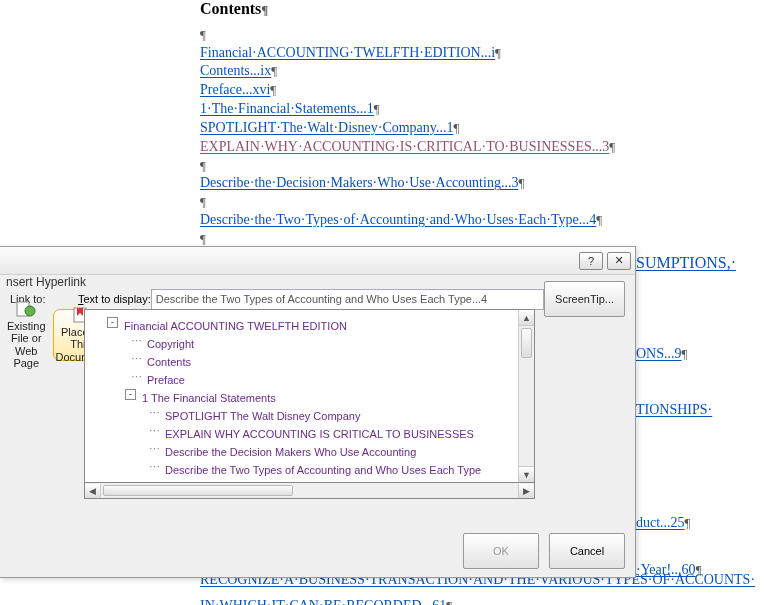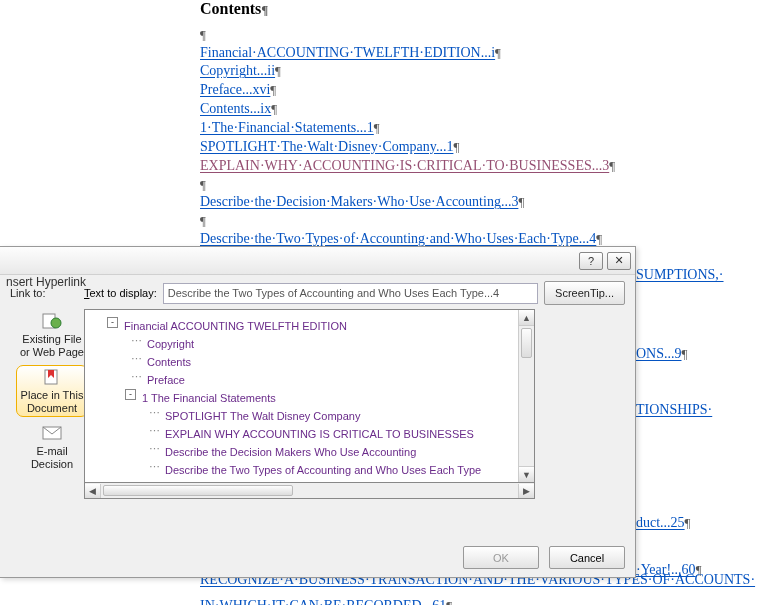--- a/index.html
+++ b/index.html
@@ -9,26 +9,26 @@
   .doc-line { font-size: 14px; line-height: 1.35; white-space: nowrap; }
   .para-mark { color: #555; font-size: 13px; }
   .hlink { color: #0553c1; text-decoration: underline; text-underline-offset: 2px;}
   .hlink.visited { color: #954f72; }
   
   .dialog { position: absolute; left: 0; top: 246px; width: 636px; height: 332px; background: #f0f0f0; border: 1px solid #999; border-left: none; box-shadow: 2px 2px 5px rgba(0,0,0,0.15);}
   .titlebar { height: 28px; background: linear-gradient(#fdfdfd,#e9e9e9); border-bottom: 1px solid #d0d0d0; display: flex; align-items: center; padding: 0 4px 0 6px; }
   .titlebar .title { flex: 1; font-size: 12px; color: #333; margin-top: 43px; }
   .tbtn { width: 24px; height: 18px; border: 1px solid #888; border-radius: 2px; background: linear-gradient(#fff,#e0e0e0); margin-left: 4px; display:flex; align-items:center; justify-content:center; font-size:11px; color:#333;}
   .dlg-body { padding: 6px 10px 8px 10px; position: relative; height: calc(100% - 28px);}
-  .row-top { display:flex; align-items:center; gap:6px; margin-bottom:8px;}
+  .row-top { display:flex; align-items:center; margin-bottom:8px;}
   .linkto-lbl { width:68px; text-align:left; color:#222;}
   .disp-lbl { }
   .disp-input { flex:1; height:21px; border:1px solid #aab; background:#fff; padding:0 4px; font-size:11px; color:#555; }
-  .scrtip-btn, .tgtframe-btn { height:24px; padding:0 10px; border:1px solid #999; border-radius:2px; background:linear-gradient(#fff,#e3e3e3); font-size:11px; color:#222;}
-  .left-panel { position:absolute; left:4px; top:34px; width:74px; display:flex; flex-direction:column; gap:4px;margin-left:12px;}
+  .scrtip-btn, .tgtframe-btn { height:36px; padding:0 10px; border:1px solid #999; border-radius:2px; background:linear-gradient(#fff,#e3e3e3); font-size:11px; color:#222;}
+  .left-panel { position:absolute; left:4px; top:34px; width:74px; display:flex; flex-direction:row; gap:4px;}
   .lp-btn { width:72px; height:52px; border:1px solid transparent; background:transparent; display:flex; flex-direction:column; align-items:center; justify-content:center; font-size:11px; color:#222; text-align:center; line-height:1.1; padding:2px;}
   .lp-btn.selected { border:1px solid #f0b000; background:linear-gradient(#fff,#ffe9a8); border-radius:7px;}
   .lp-ico { width:22px; height:18px; margin-bottom:3px; display:flex; align-items:center; justify-content:center;}
   .mid { position:absolute; left:84px; top:34px; right:100px; bottom:42px;}
   .sel-lbl { font-size:11px; color:#222; margin-bottom:3px;}
   .tree-wrap { border:1px solid #888; background:#fff; height:174px; position:relative; display:flex;}
   .tree { flex:1; overflow:hidden; padding:3px 0 0 4px; font-size:11px; color:#000;}
   .tree-row { display:flex; align-items:center; height:18px; white-space:nowrap;}
   .tree-row .purple { color:#6a2b8a;margin-top:7px; }
   .tt { padding-left:2px;}
@@ -37,45 +37,44 @@
   .vscroll { width:16px; background:#efefef; border-left:1px solid #ccc; position:relative;}
   .vscroll .arrow { height:16px; background:linear-gradient(#fff,#ddd); border-bottom:1px solid #ccc; display:flex;align-items:center;justify-content:center;font-size:9px;color:#555;}
   .vscroll .arrow.bt { border-bottom:none; border-top:1px solid #ccc; position:absolute;bottom:0;left:0;right:0;}
   .vscroll .thumb { position:absolute; left:2px; right:2px; top:18px; height:30px; background:linear-gradient(#fdfdfd,#ddd); border:1px solid #bbb; border-radius:2px;}
   .hscroll { height:16px; border:1px solid #888; border-top:none; background:#efefef; display:flex; align-items:center; position:relative;}
   .hscroll .arrow { width:16px;height:14px; background:linear-gradient(#fff,#ddd); border-right:1px solid #ccc;display:flex;align-items:center;justify-content:center;font-size:9px;color:#555;}
   .hscroll .arrow.rt{border-right:none;border-left:1px solid #ccc;margin-left:auto;}
   .hscroll .thumb { position:absolute; left:18px; width:190px; top:2px; bottom:2px; background:linear-gradient(#fdfdfd,#ddd); border:1px solid #bbb; border-radius:2px;}
   .right-extra { position:absolute; right:10px; top:94px;}
   .dlg-buttons { position:absolute; right:10px; bottom:8px; display:flex; gap:10px;}
-  .dbtn { width:76px; height:23px; border:1px solid #999; border-radius:2px; background:linear-gradient(#fff,#e3e3e3); font-size:11px;}
+  .dbtn { width:76px; height:36px; border:1px solid #999; border-radius:2px; background:linear-gradient(#fff,#e3e3e3); font-size:11px;}
   .dbtn.disabled { color:#9a9a9a; }
   .ul-accel { text-decoration: underline; }
 </style>
 </head>
 <body>
 
 <div class="doc-area">
   <div class="doc-heading"><span>Contents</span><span class="para-mark">¶</span></div>
   <div class="doc-line para-mark">¶</div>
   <div class="doc-line"><span class="hlink">Financial·ACCOUNTING·TWELFTH·EDITION...i</span><span class="para-mark">¶</span></div>
-  <div class="doc-line"><span class="hlink">Copyright...ii</span><span class="para-mark">¶</span></div>
+  <div class="doc-line"><span class="hlink">Contents...ix</span><span class="para-mark">¶</span></div>
   <div class="doc-line"><span class="hlink">Preface...xvi</span><span class="para-mark">¶</span></div>
-  <div class="doc-line"><span class="hlink">Contents...ix</span><span class="para-mark">¶</span></div>
   <div class="doc-line"><span class="hlink">1·The·Financial·Statements...1</span><span class="para-mark">¶</span></div>
   <div class="doc-line"><span class="hlink">SPOTLIGHT·The·Walt·Disney·Company...1</span><span class="para-mark">¶</span></div>
   <div class="doc-line"><span class="hlink visited">EXPLAIN·WHY·ACCOUNTING·IS·CRITICAL·TO·BUSINESSES...3</span><span class="para-mark">¶</span></div>
   <div class="doc-line para-mark">¶</div>
   <div class="doc-line"><span class="hlink">Describe·the·Decision·Makers·Who·Use·Accounting...3</span><span class="para-mark">¶</span></div>
   <div class="doc-line para-mark">¶</div>
   <div class="doc-line"><span class="hlink">Describe·the·Two·Types·of·Accounting·and·Who·Uses·Each·Type...4</span><span class="para-mark">¶</span></div>
   <div class="doc-line para-mark">¶</div>
   <div class="doc-line para-mark">¶</div>
 
-  <div style="position:absolute; left:636px; top:267px; font-size:14px;" class="hlink">SUMPTIONS,·</div>
+  <div style="position:absolute; left:636px; top:254px; font-size:16px;" class="hlink">SUMPTIONS,·</div>
   <div style="position:absolute; left:636px; top:346px; font-size:14px;"><span class="hlink">ONS...9</span><span class="para-mark">¶</span></div>
   <div style="position:absolute; left:636px; top:402px; font-size:14px;text-align:right;" class="hlink">TIONSHIPS·</div>
   <div style="position:absolute; left:636px; top:515px; font-size:14px;"><span class="hlink">duct...25</span><span class="para-mark">¶</span></div>
   <div style="position:absolute; left:636px; top:562px; font-size:14px;"><span class="hlink">·Year!...60</span><span class="para-mark">¶</span></div>
   <div style="position:absolute; left:200px; top:572px; font-size:14px;" class="hlink">RECOGNIZE·A·BUSINESS·TRANSACTION·AND·THE·VARIOUS·TYPES·OF·ACCOUNTS·</div>
   <div style="position:absolute; left:200px; top:598px; font-size:14px;"><span class="hlink">IN·WHICH·IT·CAN·BE·RECORDED...61</span><span class="para-mark">¶</span></div>
 </div>
 
 <div class="dialog">
   <div class="titlebar">

